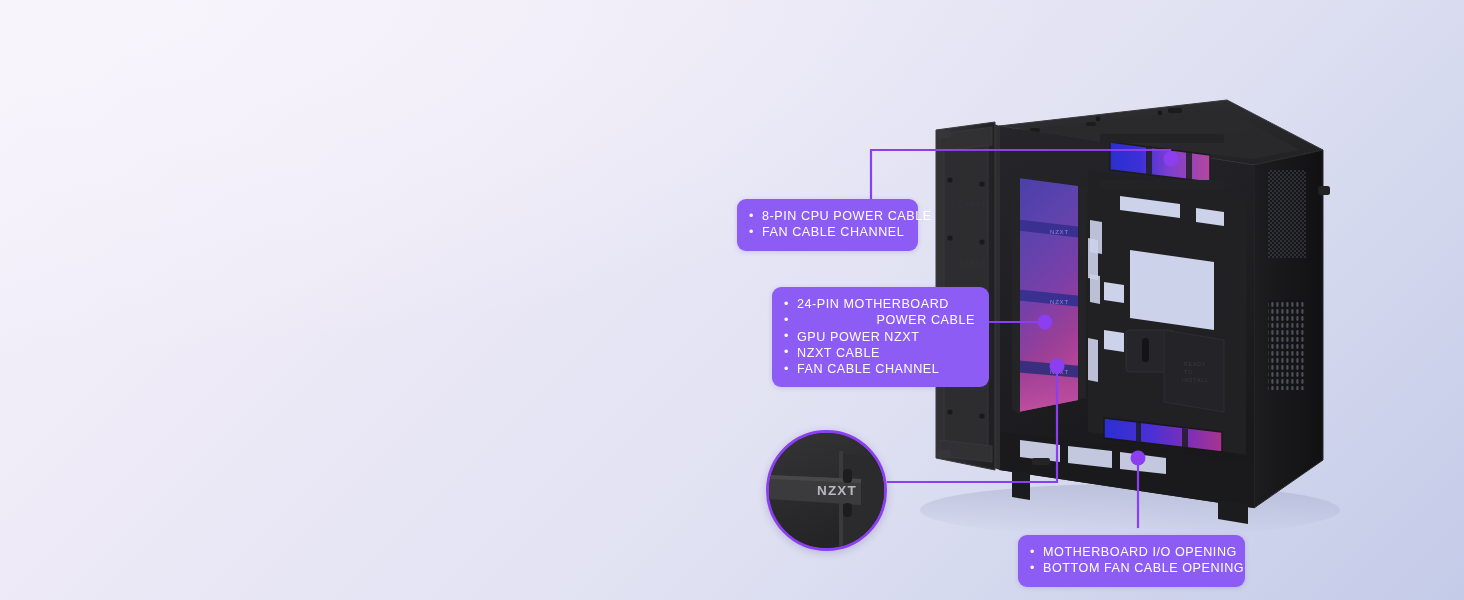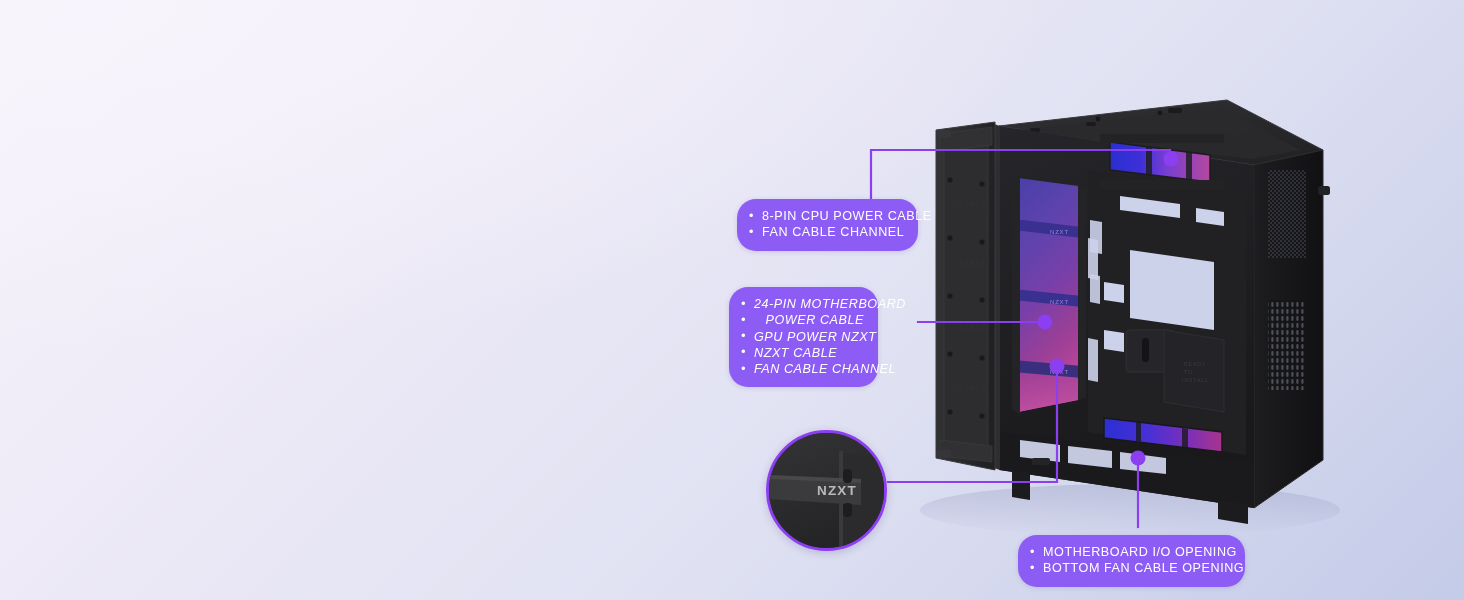--- a/index.html
+++ b/index.html
@@ -15,40 +15,40 @@
 
   #stage { position:absolute; inset:0; }
 
   
   #art { position:absolute; left:0; top:0; width:1464px; height:600px; }
 
   
   .callout {
     position:absolute;
     background:#8c5cf5;
-    border-radius:19px;
+    border-radius:9px;
     padding:9px 14px 10px 12px;
     color:#ffffff;
     font-size:12.6px;
     letter-spacing:0.55px;
     line-height:16.3px;
     box-shadow:0 1px 5px rgba(90,50,160,.18);
     white-space:nowrap;
   }
   .callout ul { list-style:none; }
   .callout li { position:relative; padding-left:13px; }
   .callout li::before {
     content:"•";
     position:absolute; left:0; top:-0.5px;
     color:#ffffff; font-size:12.6px; line-height:16.3px;
   }
   .callout li .cont { display:block; padding-left:0;text-align:right; }
 
   #callout-cpu      { left:737px; top:199px;  width:181px; }
-  #callout-mobo     { left:729px; top:287px;  width:149px;font-style:italic; }
+  #callout-mobo     { left:772px; top:287px;  width:217px; }
   #callout-io       { left:1018px; top:527px; width:227px;margin-top:8px; }
 
   
   #magnifier {
     position:absolute;
     left:766px; top:430px;
     width:121px; height:121px;
     border-radius:50%;
     border:3px solid #8b3ff0;
     overflow:hidden;

